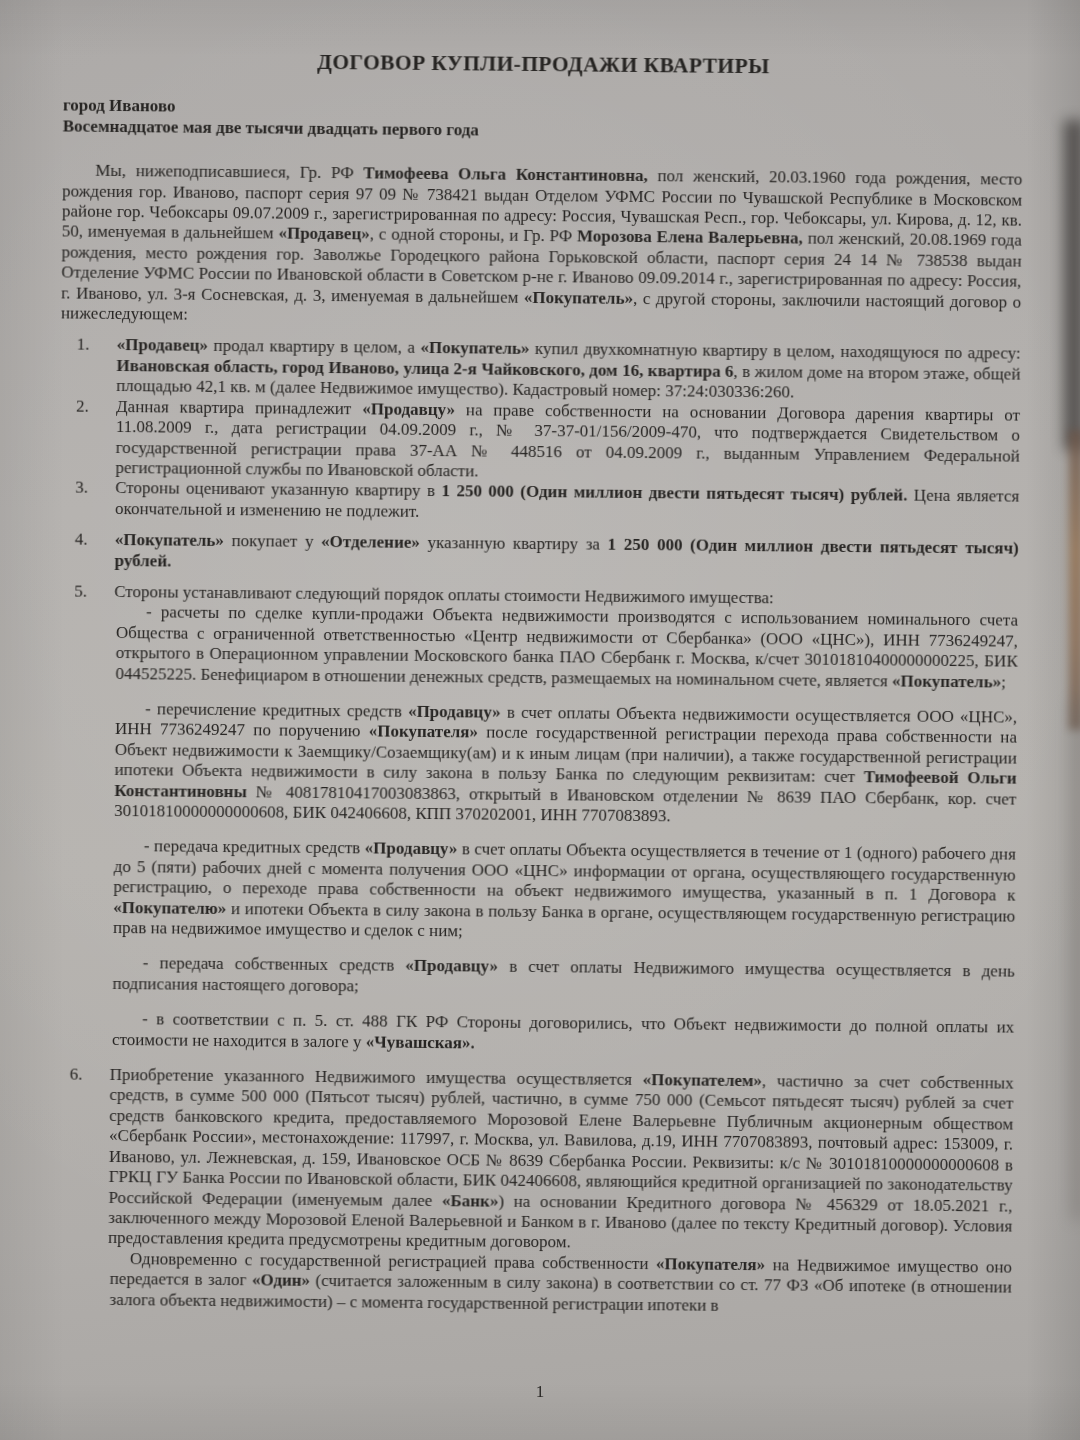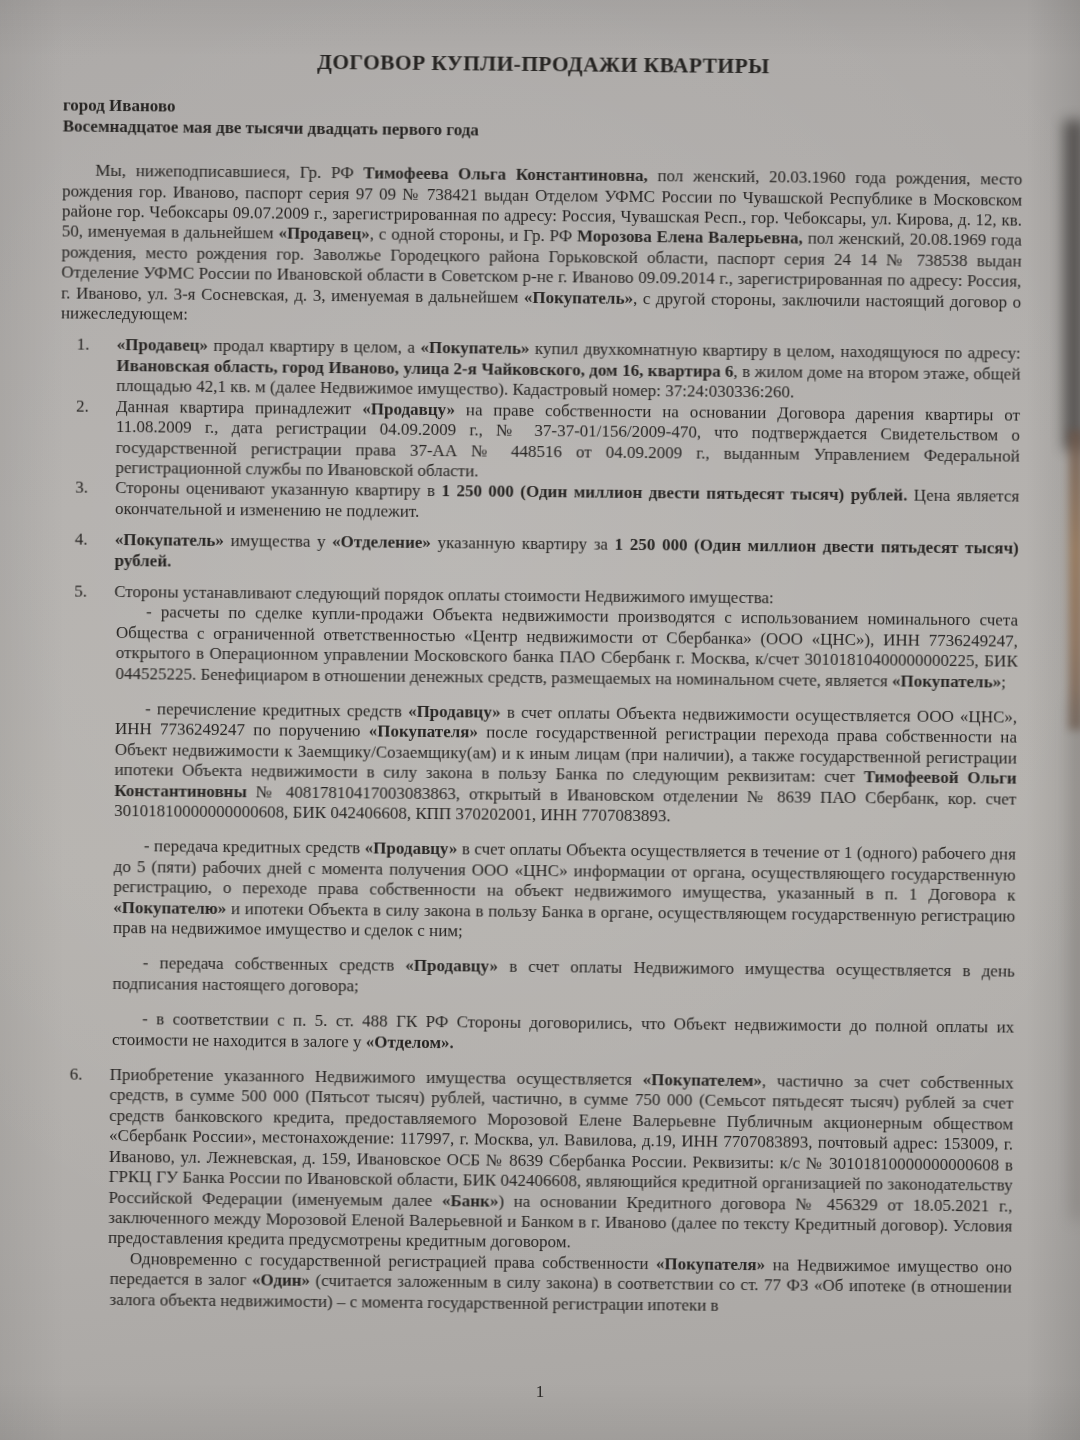--- a/index.html
+++ b/index.html
@@ -78,25 +78,25 @@
 
 <div class="content">
   <div class="title">ДОГОВОР КУПЛИ-ПРОДАЖИ КВАРТИРЫ</div>
   <p class="headline">город Иваново</p>
   <p class="headline">Восемнадцатое мая две тысячи двадцать первого года</p>
   <div>
       <div class="para p-preamble"><span>Мы, нижеподписавшиеся, Гр. РФ </span><b>Тимофеева Ольга Константиновна,</b><span> пол женский, 20.03.1960 года рождения, место рождения гор. Иваново, паспорт серия 97 09 № 738421 выдан Отделом УФМС России по Чувашской Республике в Московском районе гор. Чебоксары 09.07.2009 г., зарегистрированная по адресу: Россия, Чувашская Респ., гор. Чебоксары, ул. Кирова, д. 12, кв. 50, именуемая в дальнейшем </span><b>«Продавец»</b><span>, с одной стороны, и Гр. РФ </span><b>Морозова Елена Валерьевна,</b><span> пол женский, 20.08.1969 года рождения, место рождения гор. Заволжье Городецкого района Горьковской области, паспорт серия 24 14 № 738538 выдан Отделение УФМС России по Ивановской области в Советском р-не г. Иваново 09.09.2014 г., зарегистрированная по адресу: Россия, г. Иваново, ул. 3-я Сосневская, д. 3, именуемая в дальнейшем </span><b>«Покупатель»</b><span>, с другой стороны, заключили настоящий договор о нижеследующем:</span></div>
       <div class="para p-clause p-gap"><span class="num">1.</span><b>«Продавец»</b><span> продал квартиру в целом, а </span><b>«Покупатель»</b><span> купил двухкомнатную квартиру в целом, находящуюся по адресу: </span><b>Ивановская область, город Иваново, улица 2-я Чайковского, дом 16, квартира 6</b><span>, в жилом доме на втором этаже, общей площадью 42,1 кв. м (далее Недвижимое имущество). Кадастровый номер: 37:24:030336:260.</span></div>
       <div class="para p-clause"><span class="num">2.</span><span>Данная квартира принадлежит </span><b>«Продавцу»</b><span> на праве собственности на основании Договора дарения квартиры от 11.08.2009 г., дата регистрации 04.09.2009 г., № 37-37-01/156/2009-470, что подтверждается Свидетельством о государственной регистрации права 37-АА № 448516 от 04.09.2009 г., выданным Управлением Федеральной регистрационной службы по Ивановской области.</span></div>
       <div class="para p-clause"><span class="num">3.</span><span>Стороны оценивают указанную квартиру в </span><b>1 250 000 (Один миллион двести пятьдесят тысяч) рублей.</b><span> Цена является окончательной и изменению не подлежит.</span></div>
-      <div class="para p-clause p-gap"><span class="num">4.</span><b>«Покупатель»</b><span> имущества у </span><b>«Отделение»</b><span> указанную квартиру за </span><b>1 250 000 (Один миллион двести пятьдесят тысяч) рублей.</b></div>
+      <div class="para p-clause p-gap"><span class="num">4.</span><b>«Покупатель»</b><span> покупает у </span><b>«Отделение»</b><span> указанную квартиру за </span><b>1 250 000 (Один миллион двести пятьдесят тысяч) рублей.</b></div>
       <div class="para p-clause p-gap"><span class="num">5.</span><span>Стороны устанавливают следующий порядок оплаты стоимости Недвижимого имущества:</span></div>
       <div class="para p-sub"><span>- расчеты по сделке купли-продажи Объекта недвижимости производятся с использованием номинального счета Общества с ограниченной ответственностью «Центр недвижимости от Сбербанка» (ООО «ЦНС»), ИНН 7736249247, открытого в Операционном управлении Московского банка ПАО Сбербанк г. Москва, к/счет 30101810400000000225, БИК 044525225. Бенефициаром в отношении денежных средств, размещаемых на номинальном счете, является </span><b>«Покупатель»</b><span>;</span></div>
       <div class="para p-sub p-gapL"><span>- перечисление кредитных средств </span><b>«Продавцу»</b><span> в счет оплаты Объекта недвижимости осуществляется ООО «ЦНС», ИНН 7736249247 по поручению </span><b>«Покупателя»</b><span> после государственной регистрации перехода права собственности на Объект недвижимости к Заемщику/Созаемщику(ам) и к иным лицам (при наличии), а также государственной регистрации ипотеки Объекта недвижимости в силу закона в пользу Банка по следующим реквизитам: счет </span><b>Тимофеевой Ольги Константиновны</b><span> № 40817810417003083863, открытый в Ивановском отделении № 8639 ПАО Сбербанк, кор. счет 30101810000000000608, БИК 042406608, КПП 370202001, ИНН 7707083893.</span></div>
       <div class="para p-sub p-gapL"><span>- передача кредитных средств </span><b>«Продавцу»</b><span> в счет оплаты Объекта осуществляется в течение от 1 (одного) рабочего дня до 5 (пяти) рабочих дней с момента получения ООО «ЦНС» информации от органа, осуществляющего государственную регистрацию, о переходе права собственности на объект недвижимого имущества, указанный в п. 1 Договора к </span><b>«Покупателю»</b><span> и ипотеки Объекта в силу закона в пользу Банка в органе, осуществляющем государственную регистрацию прав на недвижимое имущество и сделок с ним;</span></div>
       <div class="para p-sub p-gapL"><span>- передача собственных средств </span><b>«Продавцу»</b><span> в счет оплаты Недвижимого имущества осуществляется в день подписания настоящего договора;</span></div>
-      <div class="para p-sub p-gapL"><span>- в соответствии с п. 5. ст. 488 ГК РФ Стороны договорились, что Объект недвижимости до полной оплаты их стоимости не находится в залоге у </span><b>«Отделом».</b></div>
+      <div class="para p-sub p-gapL"><span>- в соответствии с п. 5. ст. 488 ГК РФ Стороны договорились, что Объект недвижимости до полной оплаты их стоимости не находится в залоге у </span><b>«Чувашская».</b></div>
       <div class="para p-clause p-gapL"><span class="num">6.</span><span>Приобретение указанного Недвижимого имущества осуществляется </span><b>«Покупателем»</b><span>, частично за счет собственных средств, в сумме 500 000 (Пятьсот тысяч) рублей, частично, в сумме 750 000 (Семьсот пятьдесят тысяч) рублей за счет средств банковского кредита, предоставляемого Морозовой Елене Валерьевне Публичным акционерным обществом «Сбербанк России», местонахождение: 117997, г. Москва, ул. Вавилова, д.19, ИНН 7707083893, почтовый адрес: 153009, г. Иваново, ул. Лежневская, д. 159, Ивановское ОСБ № 8639 Сбербанка России. Реквизиты: к/с № 30101810000000000608 в ГРКЦ ГУ Банка России по Ивановской области, БИК 042406608, являющийся кредитной организацией по законодательству Российской Федерации (именуемым далее </span><b>«Банк»</b><span>) на основании Кредитного договора № 456329 от 18.05.2021 г., заключенного между Морозовой Еленой Валерьевной и Банком в г. Иваново (далее по тексту Кредитный договор). Условия предоставления кредита предусмотрены кредитным договором.</span></div>
       <div class="para p-cont"><span>Одновременно с государственной регистрацией права собственности </span><b>«Покупателя»</b><span> на Недвижимое имущество оно передается в залог </span><b>«Один»</b><span> (считается заложенным в силу закона) в соответствии со ст. 77 ФЗ «Об ипотеке (в отношении залога объекта недвижимости) – с момента государственной регистрации ипотеки в</span></div>
     </div>
 </div>
 
 <div class="page-number">1</div>
 
 </body></html>

